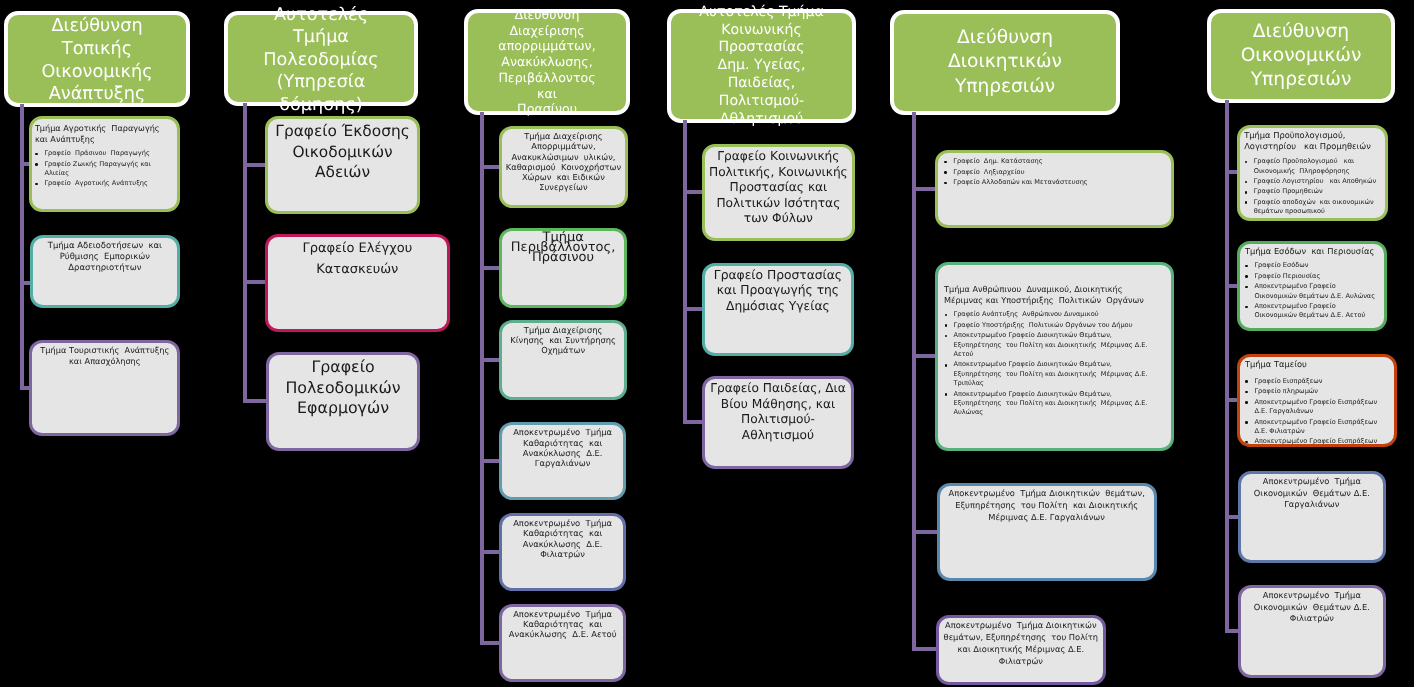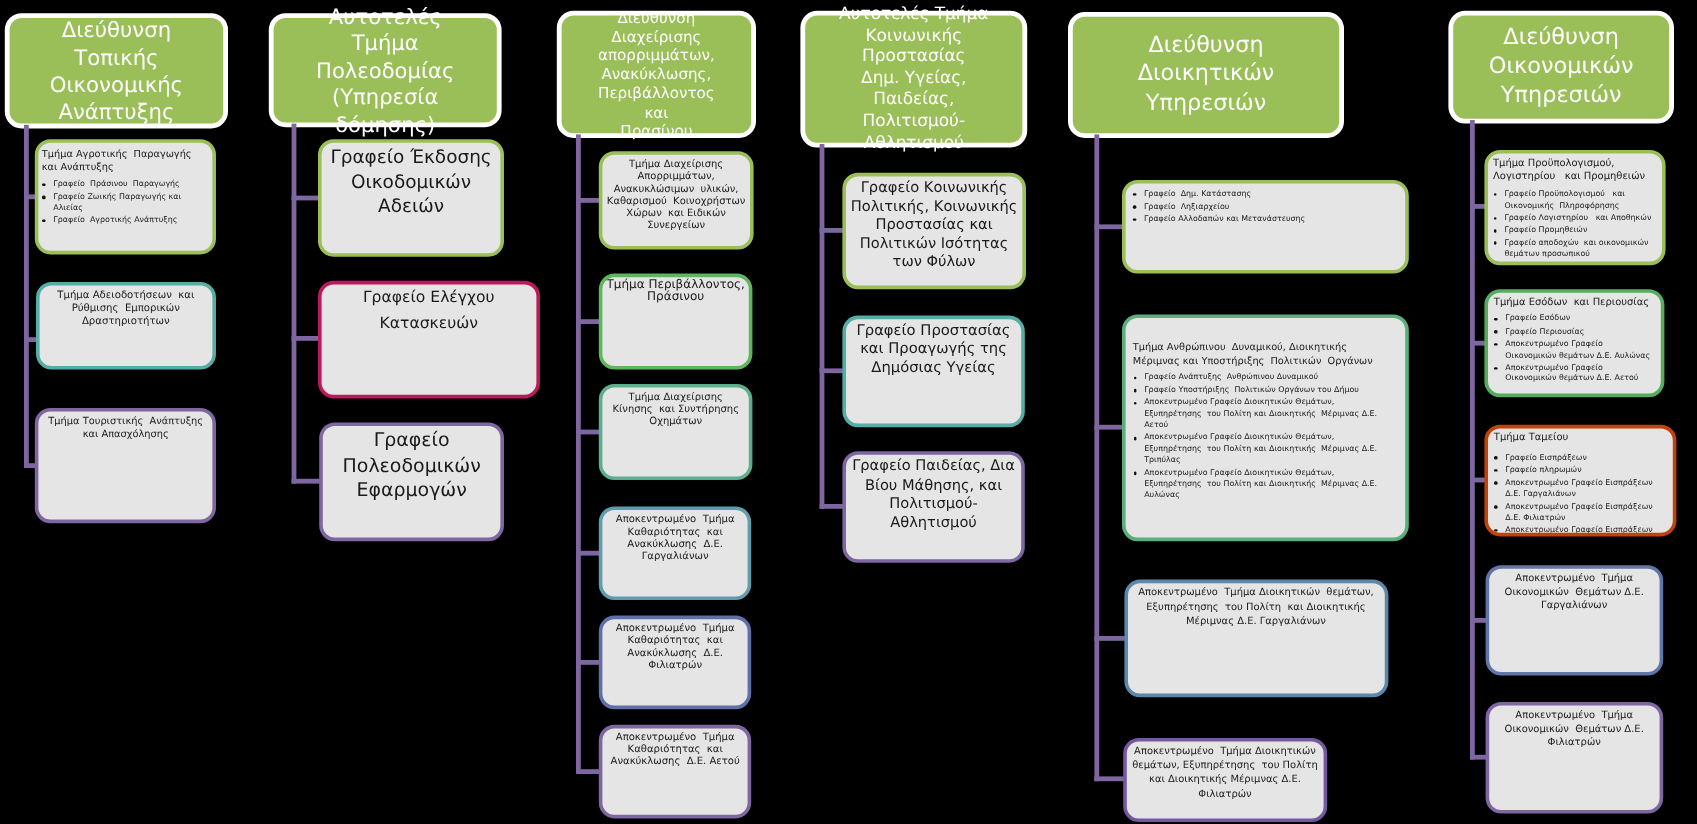--- a/index.html
+++ b/index.html
@@ -92,21 +92,21 @@
 <div class="ln" style="left:479.9px;top:165px;width:22.80000000000001px;height:4px"></div>
 <div class="node c" style="left:498.7px;top:126px;width:129.5px;height:82px;border:3px solid #9BBF58;font-size:8.3px;line-height:10.3px">
 <span>Τμήμα Διαχείρισης
 Απορριμμάτων,
 Ανακυκλώσιμων  υλικών,
 Καθαρισμού  Κοινοχρήστων
 Χώρων  και Ειδικών
 Συνεργείων</span>
 </div>
 <div class="ln" style="left:479.9px;top:265.7px;width:22.80000000000001px;height:4px"></div>
-<div class="node c" style="left:498.7px;top:227.7px;width:128.8px;height:80.2px;border:3px solid #5DB75D;font-size:10px;line-height:10.3px">
+<div class="node c" style="left:498.7px;top:227.7px;width:128.8px;height:80.2px;border:3px solid #5DB75D;font-size:13px;line-height:10.3px">
 <span>Τμήμα Περιβάλλοντος,
 Πράσινου</span>
 </div>
 <div class="ln" style="left:479.9px;top:357.5px;width:22.80000000000001px;height:4px"></div>
 <div class="node c" style="left:498.7px;top:319.5px;width:128.8px;height:80.1px;border:3px solid #5CAF8E;font-size:8.3px;line-height:10.3px">
 <span>Τμήμα Διαχείρισης
 Κίνησης  και Συντήρησης
 Οχημάτων</span>
 </div>
 <div class="ln" style="left:479.9px;top:459.1px;width:22.900000000000034px;height:4px"></div>

